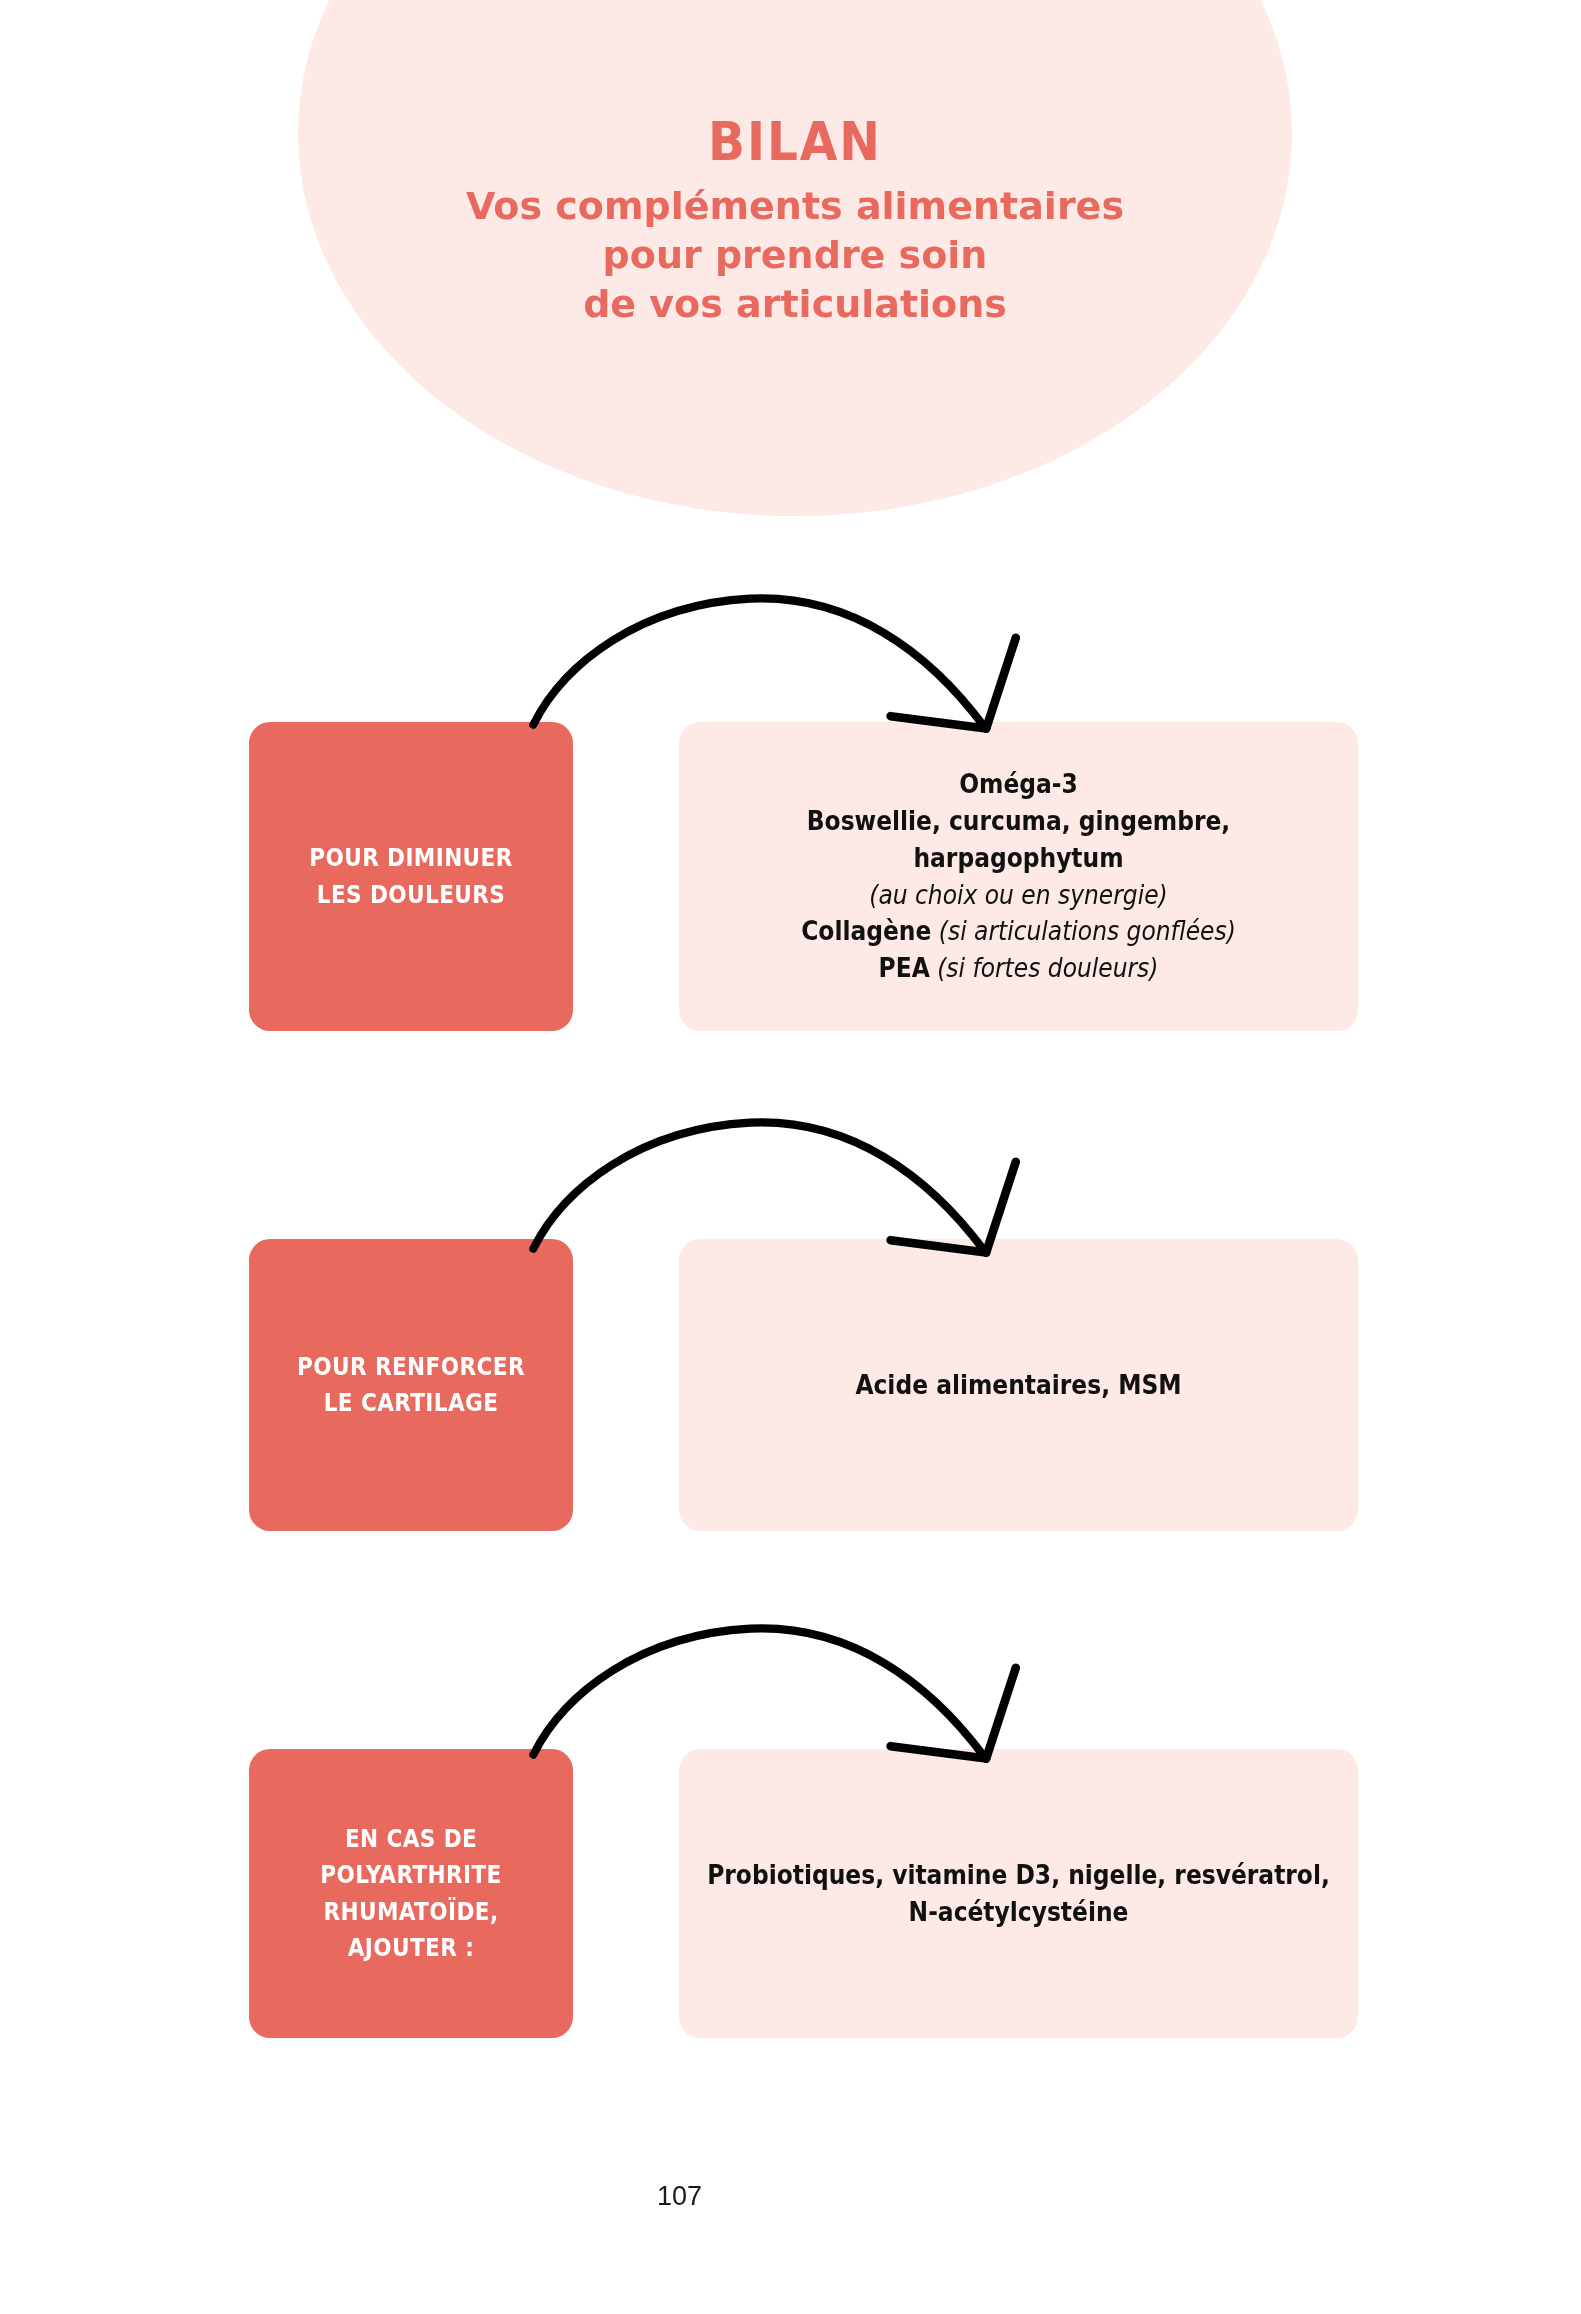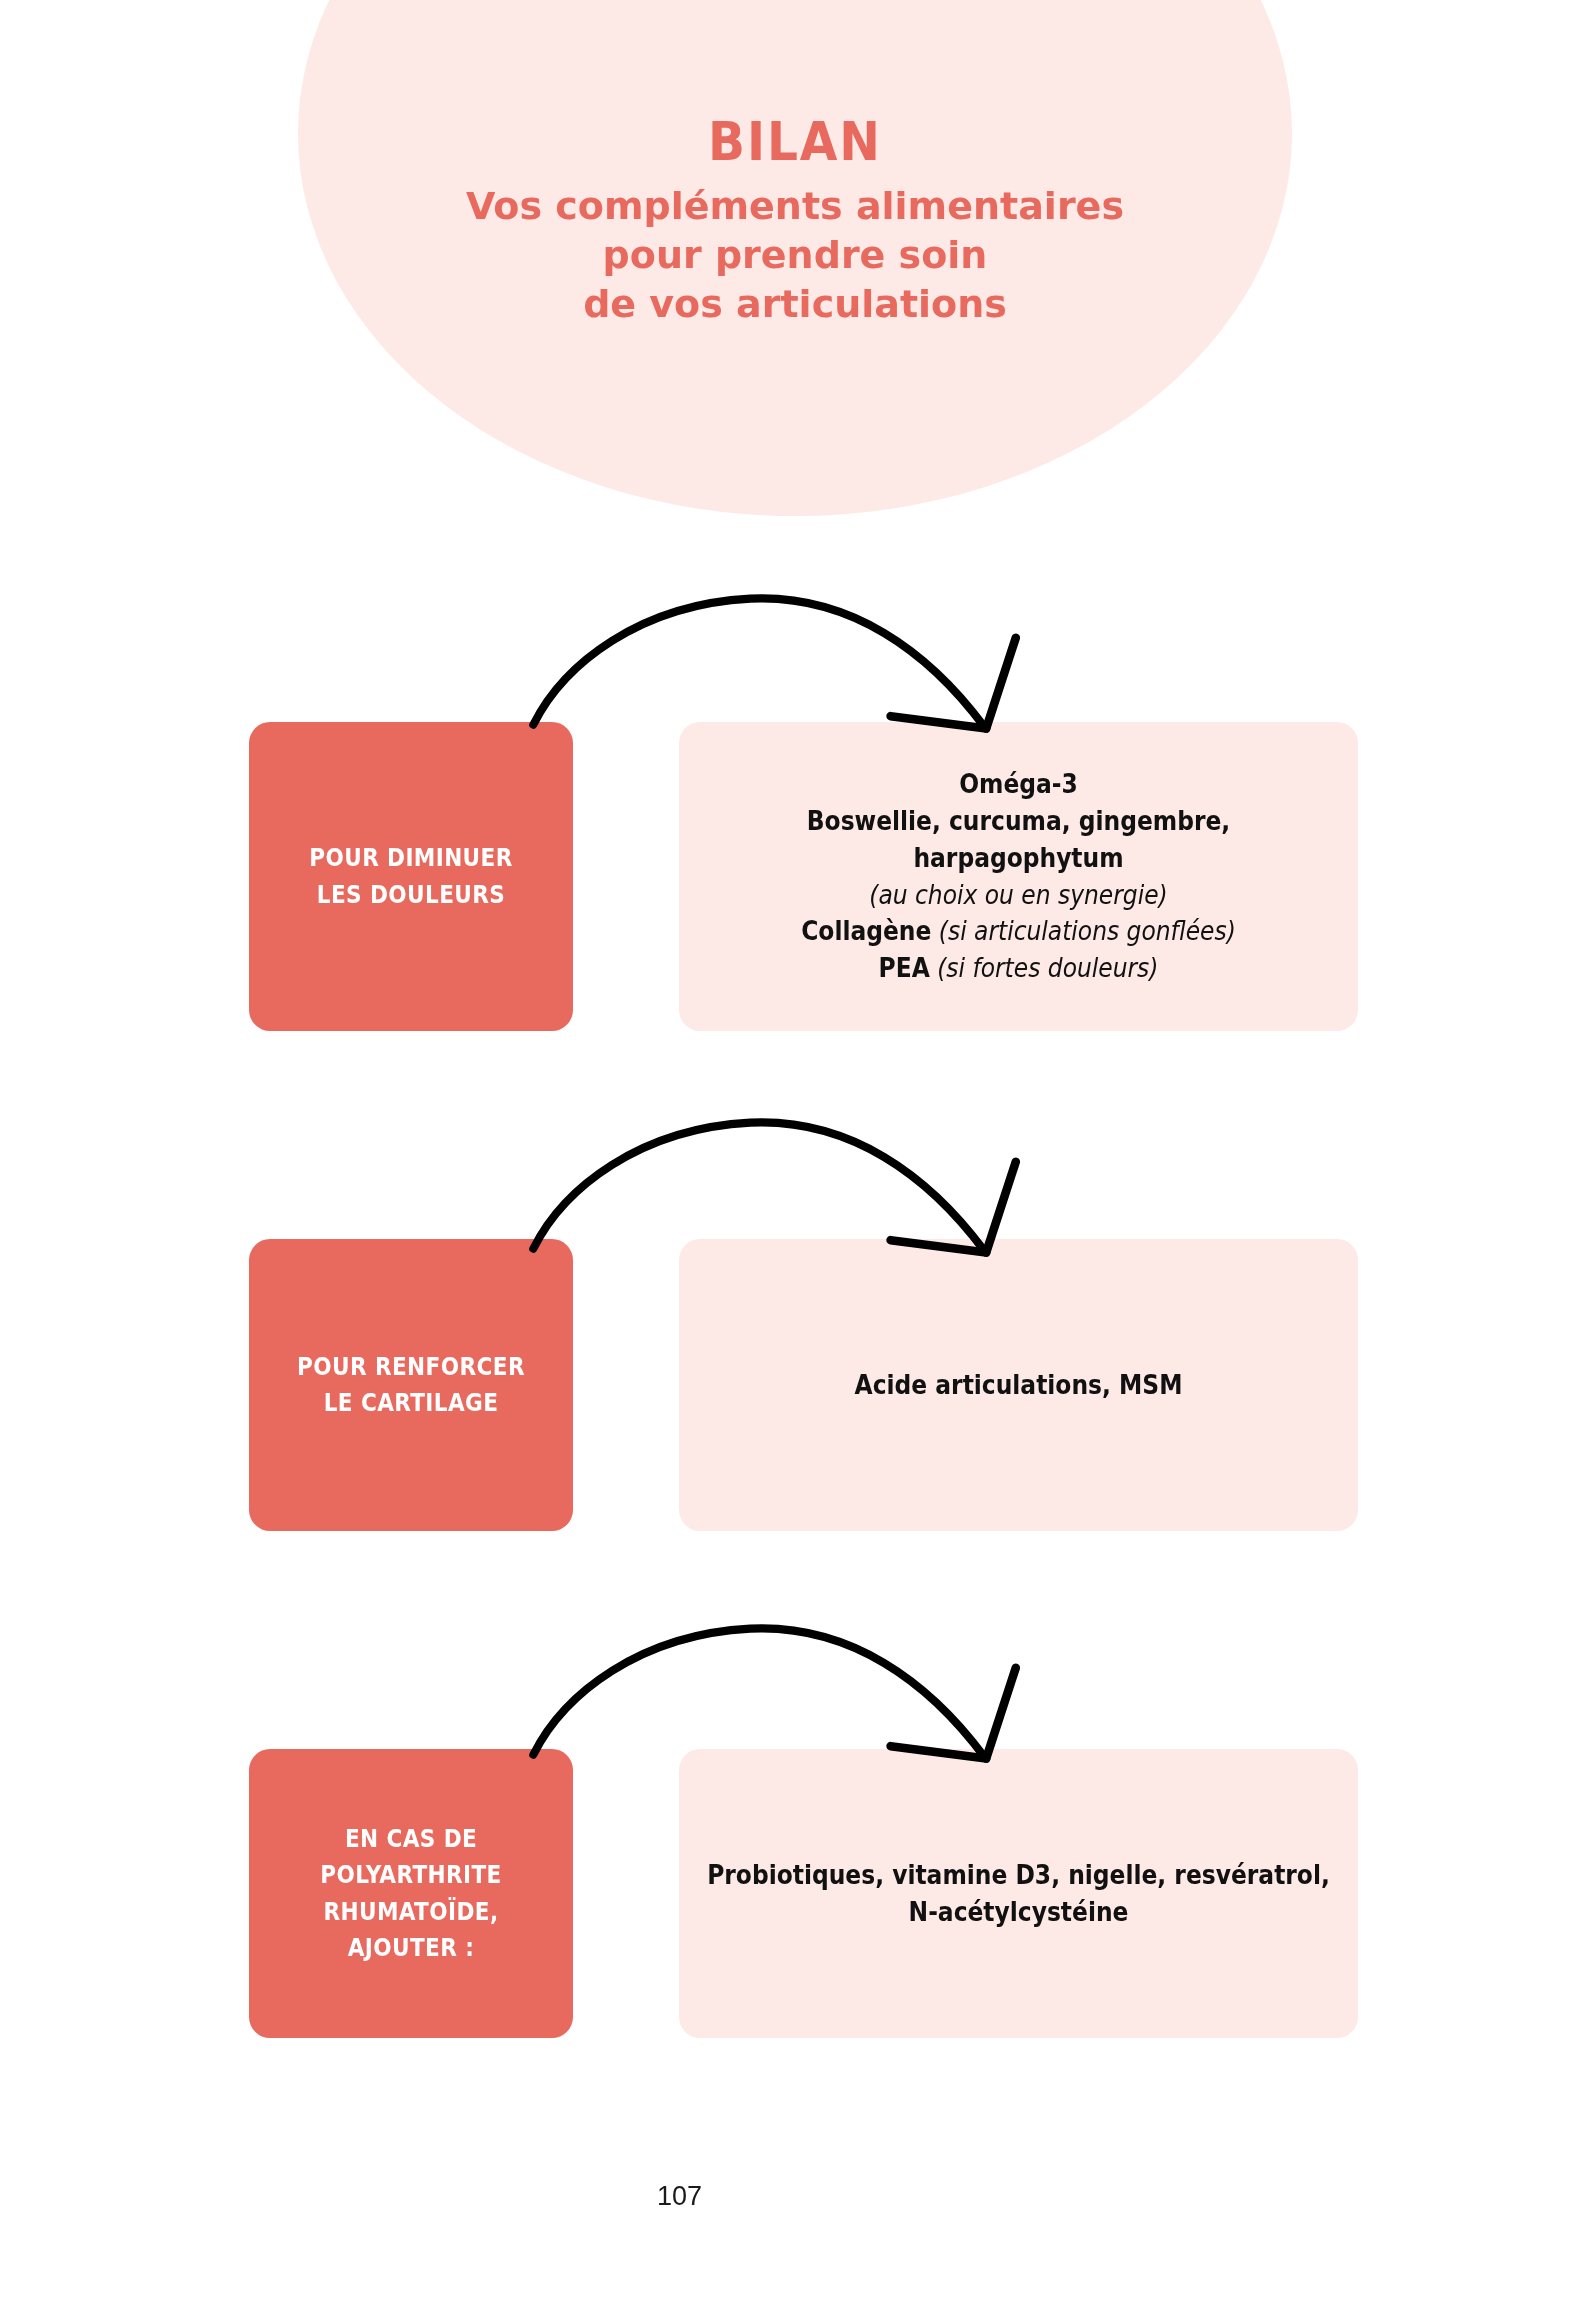--- a/index.html
+++ b/index.html
@@ -191,21 +191,21 @@
 
 <div class="row row-2">
   <div class="label-box">
     <div class="label-text">
       <span>POUR RENFORCER</span>
       <span>LE CARTILAGE</span>
     </div>
   </div>
   <div class="content-box">
     <div class="content-text">
-      <span class="ln"><b class="b">Acide articulations, MSM</b></span>
+      <span class="ln"><b class="b">Acide alimentaires, MSM</b></span>
     </div>
   </div>
 </div>
 
 <div class="arrow arrow-3">
   <svg width="535" height="182" viewBox="0 0 560 190" fill="none" xmlns="http://www.w3.org/2000/svg">
     <path d="M38 168 C 70 104, 150 42, 265 36 C 370 31, 452 92, 510 170" stroke="#000000" stroke-width="8.5" stroke-linecap="round" fill="none"></path>
     <path d="M412 159 L 512 172" stroke="#000000" stroke-width="9" stroke-linecap="round" fill="none"></path>
     <path d="M512 172 L 543 77" stroke="#000000" stroke-width="9" stroke-linecap="round" fill="none"></path>
   </svg>

